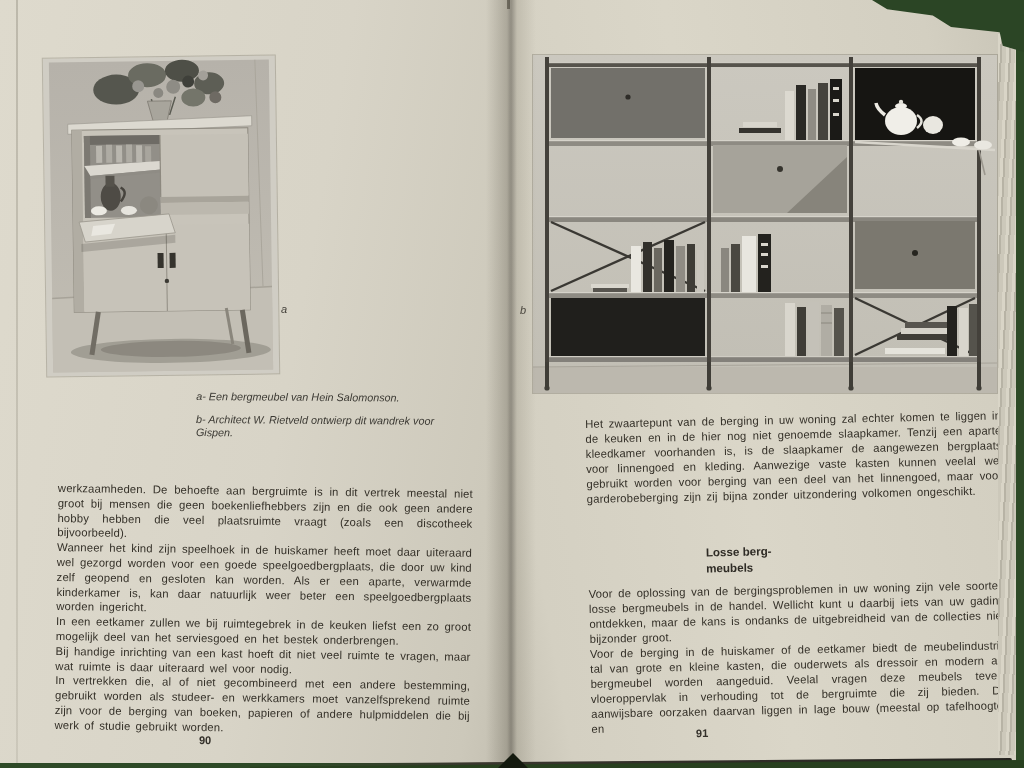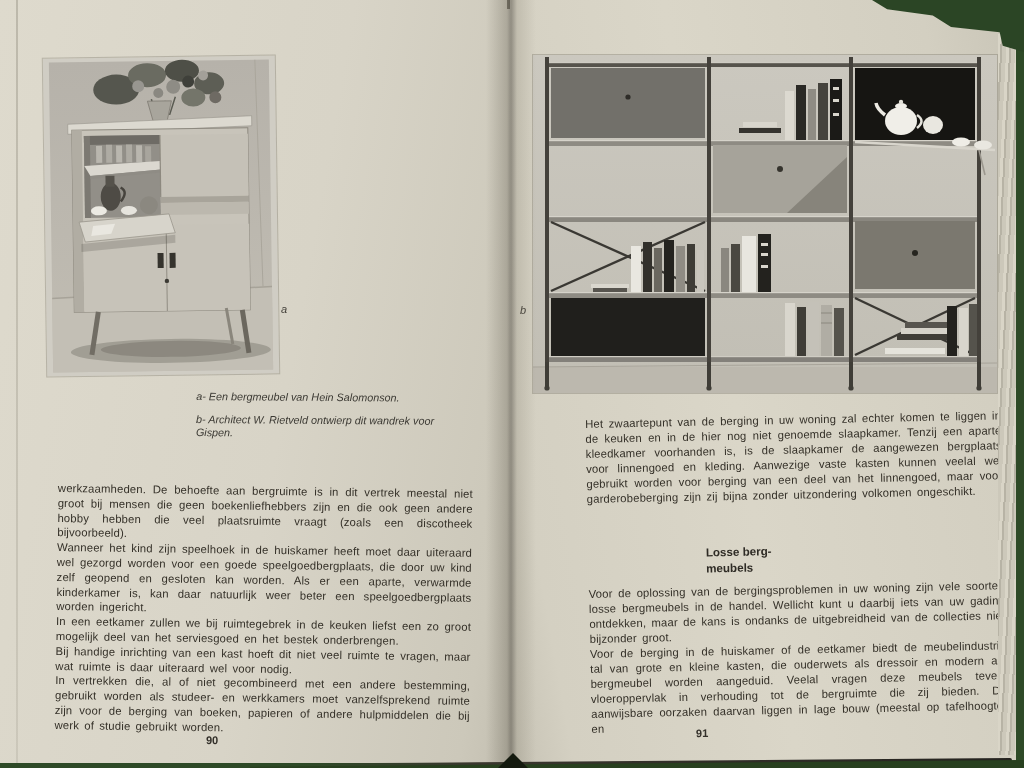--- a/index.html
+++ b/index.html
@@ -40,21 +40,21 @@
   .caption{margin:0 0 9px 0;font-style:italic;font-size:10.8px;line-height:13.5px;color:#3b3933;}
 
   .bodytext{position:absolute;color:#343028;}
   .bodytext p{margin:0;text-align:justify;font-size:11.3px;line-height:14.8px;
     letter-spacing:.15px;word-spacing:2px;}
   .body-left{left:58px;top:481px;width:415px;transform:rotate(.8deg);transform-origin:left top;}
   .body-right{left:75px;top:417px;width:416px;transform:rotate(-1.2deg);transform-origin:left top;}
   .body-right p{line-height:15px;}
   .heading{margin:40px 0 8px 118px;font-weight:bold;font-size:11.6px;line-height:16px;color:#2e2b25;}
   .pagenum{position:absolute;font-weight:bold;font-size:11px;color:#33302a;}
-  .pagenum-left{left:206px;top:734px;transform:rotate(.8deg);}
+  .pagenum-left{left:199px;top:734px;transform:rotate(.8deg);}
   .pagenum-right{left:186px;top:727px;transform:rotate(-1.2deg);}
 </style>
 </head>
 <body>
 
 <div class="scene">
   <div class="book">
 
     <div class="page page-left">
       <div class="left-cover-line"></div>

